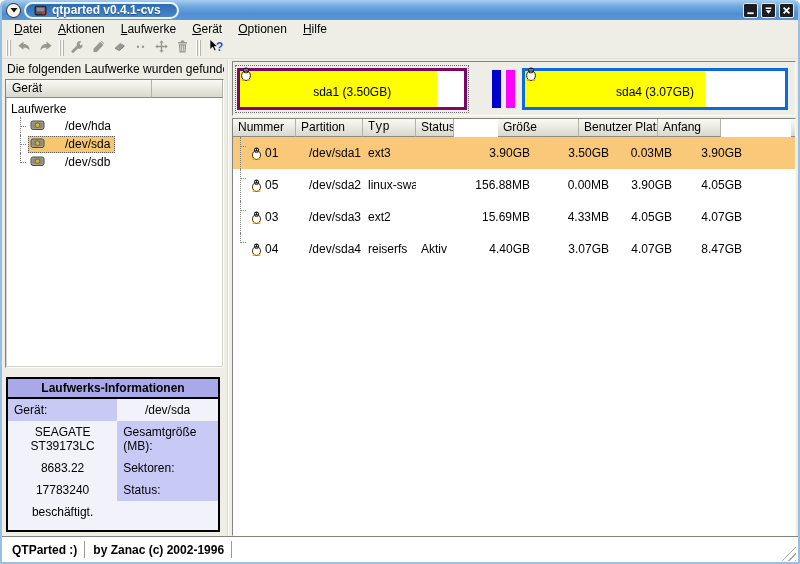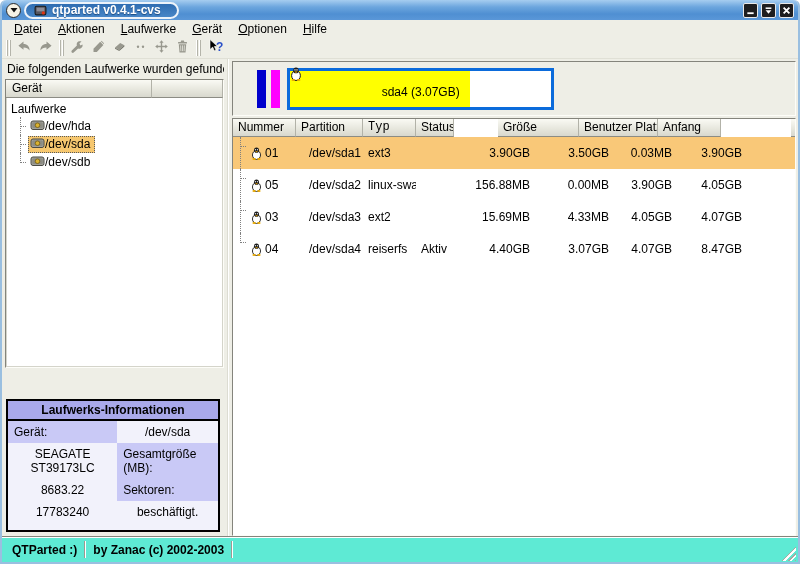--- a/index.html
+++ b/index.html
@@ -47,21 +47,21 @@
   .tree-box{margin-left:3px;height:289px;flex:none;background:#fff;
     border:1px solid;border-color:#84847c #fdfdf8 #fdfdf8 #84847c;box-shadow:0 0 0 1px #d4d4ca inset;}
   .tree-header{display:flex;height:18px;}
   .th-cell{padding:1px 6px;background:linear-gradient(180deg,#fafaf4,#e4e4da 65%,#d8d8ce);
     border-right:1px solid #b2b2a8;border-bottom:1px solid #8c8c84;white-space:nowrap;overflow:hidden;}
   .th-cell.c1{width:146px;flex:none;}
   .th-cell.c2{flex:1;}
   .tree-body{padding:2px 0 0 2px;}
   .tree-root{height:17px;display:flex;align-items:center;padding-left:3px;}
   .tree-row{height:18px;display:flex;align-items:center;padding-left:7px;}
-  .tree-sel{display:flex;gap:0;padding:0 4px 0 1px;border:1px dotted transparent;}
+  .tree-sel{display:flex;gap:20px;padding:0 4px 0 1px;border:1px dotted transparent;}
   .tree-sel.selected{background:#f6c76f;border:1px dotted #5a5a5a;}
   .branch{width:13px;height:100%;position:relative;flex:none;}
   .branch::before{content:"";position:absolute;left:5px;top:0;height:100%;border-left:1px dotted #808080;}
   .branch.ell::before{height:10px;}
   .branch::after{content:"";position:absolute;left:5px;top:9px;width:6px;border-top:1px dotted #808080;}
   .info-box{margin:auto 4px 4px 4px;border:2px solid #000;background:#f2f2fb;flex:none;}
   .info-title{background:#a9a9ea;font-weight:bold;text-align:center;padding:2px 0;border-bottom:2px solid #000;}
   .info-grid{display:grid;grid-template-columns:52% 48%;}
   .i-label{background:#c9c9f6;padding:4px 2px 4px 6px;line-height:14px;}
   .i-value{background:#f2f2fb;text-align:center;padding:4px 3px;line-height:14px;}
@@ -89,21 +89,21 @@
   .h-cell{padding:1px 5px;background:linear-gradient(180deg,#fafaf4,#e4e4da 65%,#d8d8ce);
     border-right:1px solid #b2b2a8;border-bottom:1px solid #8c8c84;white-space:nowrap;overflow:hidden;flex:none;}
   .t-row{display:flex;height:32px;flex:none;}
   .t-row.selected{background:#f9c878;}
   .t-cell{padding:0 5px;white-space:nowrap;overflow:hidden;flex:none;display:flex;align-items:center;height:100%;}
   .t-cell.num{justify-content:flex-end;}
   .t-cell.first{padding:0 0 0 2px;gap:3px;}
   
   .statusbar{height:26px;flex:none;display:flex;align-items:center;
     border-top:1px solid #84847c;box-shadow:inset 0 1px 0 #fff;
-    background:#5eead4;font-weight:bold;padding:1px 2px 1px 4px;}
+    background:#ffffff;font-weight:bold;padding:1px 2px 1px 4px;}
   .sb-item{padding:0 6px;white-space:nowrap;}
   .sb-div{align-self:stretch;margin:3px 1px;border-left:1px solid #9a9a92;border-right:1px solid #ffffff;}
   .grip{margin-left:auto;align-self:flex-end;width:15px;height:15px;
     background:repeating-linear-gradient(135deg,transparent 0 2px,#a8a8a0 2px 3px,#ffffff 3px 4.5px);
     clip-path:polygon(100% 0,100% 100%,0 100%);}
 </style>
 </head>
 <body>
 
 <div class="window">
@@ -259,30 +259,46 @@
       <div class="info-box">
         <div class="info-title">Laufwerks-Informationen</div>
         <div class="info-grid">
             <div class="i-label">Gerät:</div>
             <div class="i-value">/dev/sda</div>
             <div class="i-value">SEAGATE ST39173LC</div>
             <div class="i-label">Gesamtgröße (MB):</div>
             <div class="i-value">8683.22</div>
             <div class="i-label">Sektoren:</div>
             <div class="i-value">17783240</div>
+            <div class="i-label">Status:</div>
             <div class="i-value">beschäftigt.</div>
           </div>
         <div class="info-foot"></div>
       </div>
     </div>
 
     <div class="splitter"></div>
 
     <div class="right-panel">
       <div class="partbar">
+          <div class="seg-wrap selected" style="width: 42%;">
+            <div class="pbox" style="border-color:#7d0764">
+              <div class="pfill" style="width:88%;background:#ffff00"></div>
+              <span class="ptux"><svg width="12" height="14" viewBox="0 0 12 14">
+ <ellipse cx="6" cy="8.6" rx="4.4" ry="4.9" fill="#fff" stroke="#1a1a1a" stroke-width="1"></ellipse>
+ <ellipse cx="6" cy="3.4" rx="2.7" ry="2.9" fill="#1a1a1a"></ellipse>
+ <ellipse cx="5" cy="2.9" rx="0.6" ry="0.8" fill="#fff"></ellipse>
+                  <ellipse cx="7" cy="2.9" rx="0.6" ry="0.8" fill="#fff"></ellipse>
+ <path d="M4.4 4.6 L7.6 4.6 L6 6 Z" fill="#f0a800"></path>
+ <ellipse cx="3.4" cy="13" rx="1.9" ry="1" fill="#e8a800"></ellipse>
+                  <ellipse cx="8.6" cy="13" rx="1.9" ry="1" fill="#e8a800"></ellipse>
+</svg></span>
+              <span class="plabel">sda1 (3.50GB)</span>
+            </div>
+          </div>
           <div class="thinbar" style="background: rgb(0, 0, 204); margin-left: 4%;"></div>
           <div class="thinbar" style="background: rgb(255, 0, 255); margin-left: 0.9%;"></div>
           <div class="seg-wrap" style="width: 48.5%; margin-left: 0.9%;">
             <div class="pbox" style="border-color:#0b6bdb">
               <div class="pfill" style="width:69%;background:#ffff00"></div>
               <span class="ptux"><svg width="12" height="14" viewBox="0 0 12 14">
  <ellipse cx="6" cy="8.6" rx="4.4" ry="4.9" fill="#fff" stroke="#1a1a1a" stroke-width="1"></ellipse>
  <ellipse cx="6" cy="3.4" rx="2.7" ry="2.9" fill="#1a1a1a"></ellipse>
  <ellipse cx="5" cy="2.9" rx="0.6" ry="0.8" fill="#fff"></ellipse>
                   <ellipse cx="7" cy="2.9" rx="0.6" ry="0.8" fill="#fff"></ellipse>
@@ -409,18 +425,18 @@
             </div>
           </div>
       </div>
     </div>
 
   </div>
 
   <div class="statusbar">
     <span class="sb-item">QTParted :)</span>
     <span class="sb-div"></span>
-    <span class="sb-item">by Zanac (c) 2002-2003</span>
+    <span class="sb-item">by Zanac (c) 2002-1996</span>
     <span class="sb-div"></span>
     <span class="grip"></span>
   </div>
 
 </div>
 
 </body></html>

